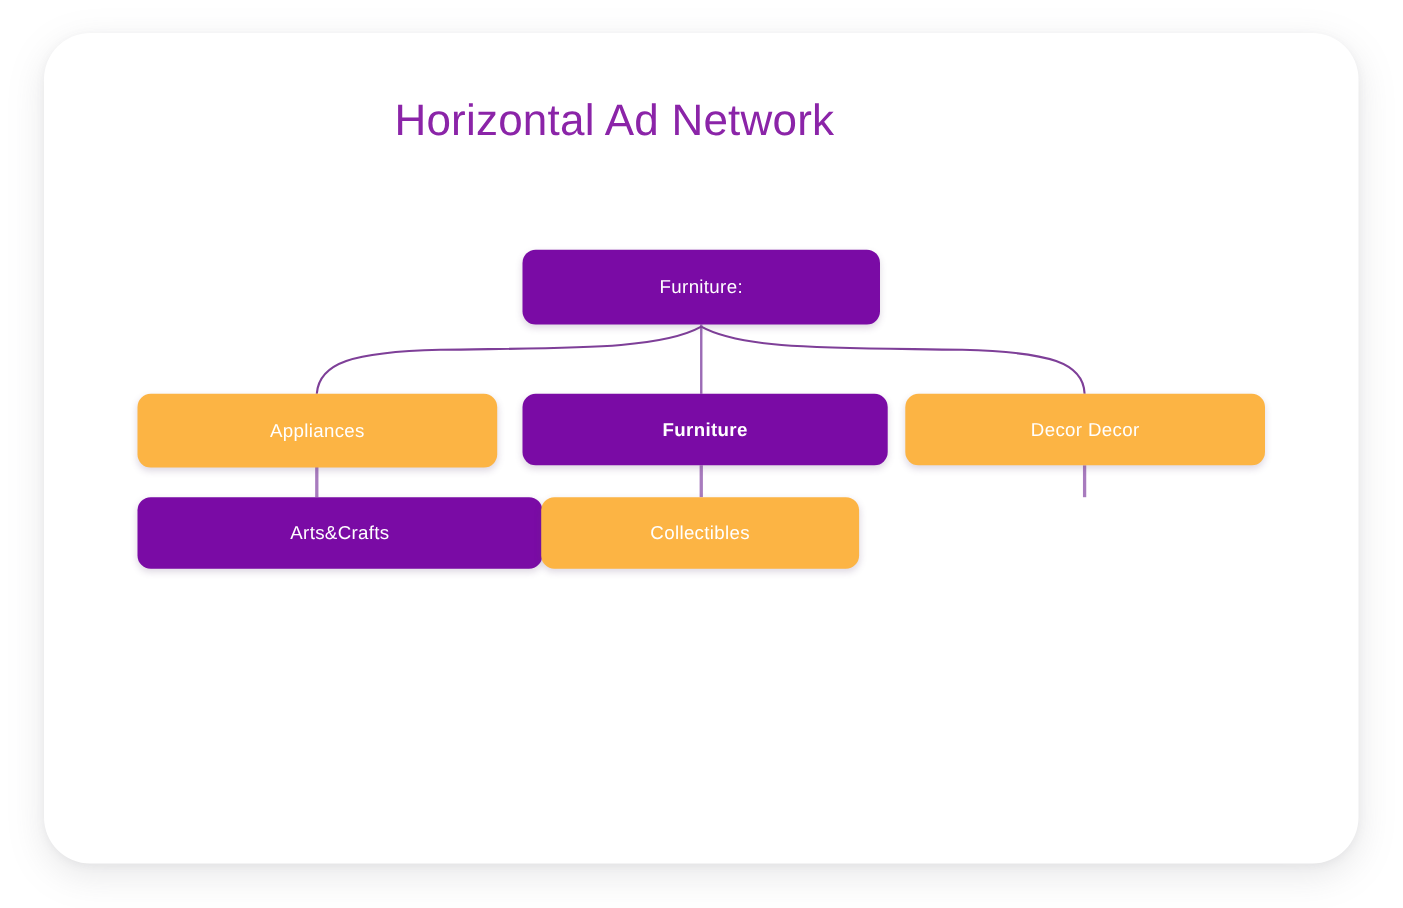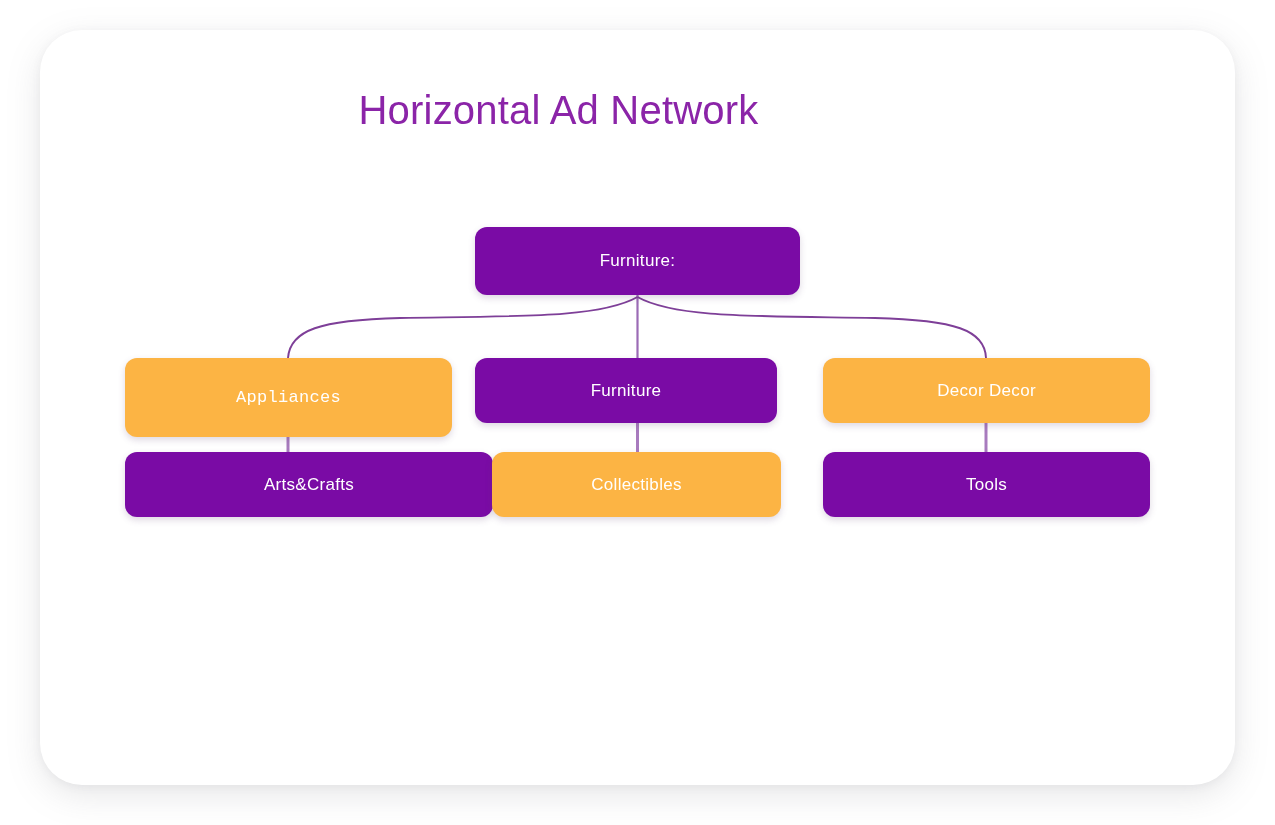--- a/index.html
+++ b/index.html
@@ -60,22 +60,22 @@
     font-weight: 400;
     letter-spacing: 0.3px;
     text-align: center;
     box-shadow: 0 3px 7px rgba(90,60,110,0.20);
   }
   .node.purple { background: #7A0BA5; }
   .node.orange { background: #FCB444; }
 
   .node-root   { left: 475px; top: 227px; width: 325px; height: 68px; }
 
-  .node-m0 { left: 125px; top: 358px; width: 327px; height: 79px; font-family: Liberation Mono, monospace; }
-  .node-m1 { left: 475px; top: 358px; width: 302px; height: 65px; }
+  .node-m0 { left: 125px; top: 358px; width: 327px; height: 67px; }
+  .node-m1 { left: 475px; top: 358px; width: 332px; height: 65px; font-weight: bold; }
   .node-m2 { left: 823px; top: 358px; width: 327px; height: 65px; }
 
   .node-b0 { left: 125px; top: 452px; width: 368px; height: 65px; }
   .node-b1 { left: 492px; top: 452px; width: 289px; height: 65px; }
   .node-b2 { left: 823px; top: 452px; width: 327px; height: 65px; }
 </style>
 </head>
 <body>
 
 <div id="stage">
@@ -110,17 +110,14 @@
   <div class="node orange node-m2">
     <span>Decor Decor</span>
   </div>
 
   <div class="node purple node-b0">
     <span>Arts&amp;Crafts</span>
   </div>
   <div class="node orange node-b1">
     <span>Collectibles</span>
   </div>
-  <div class="node purple node-b2">
-    <span>Tools</span>
-  </div>
 
 </div>
 
 </body></html>

